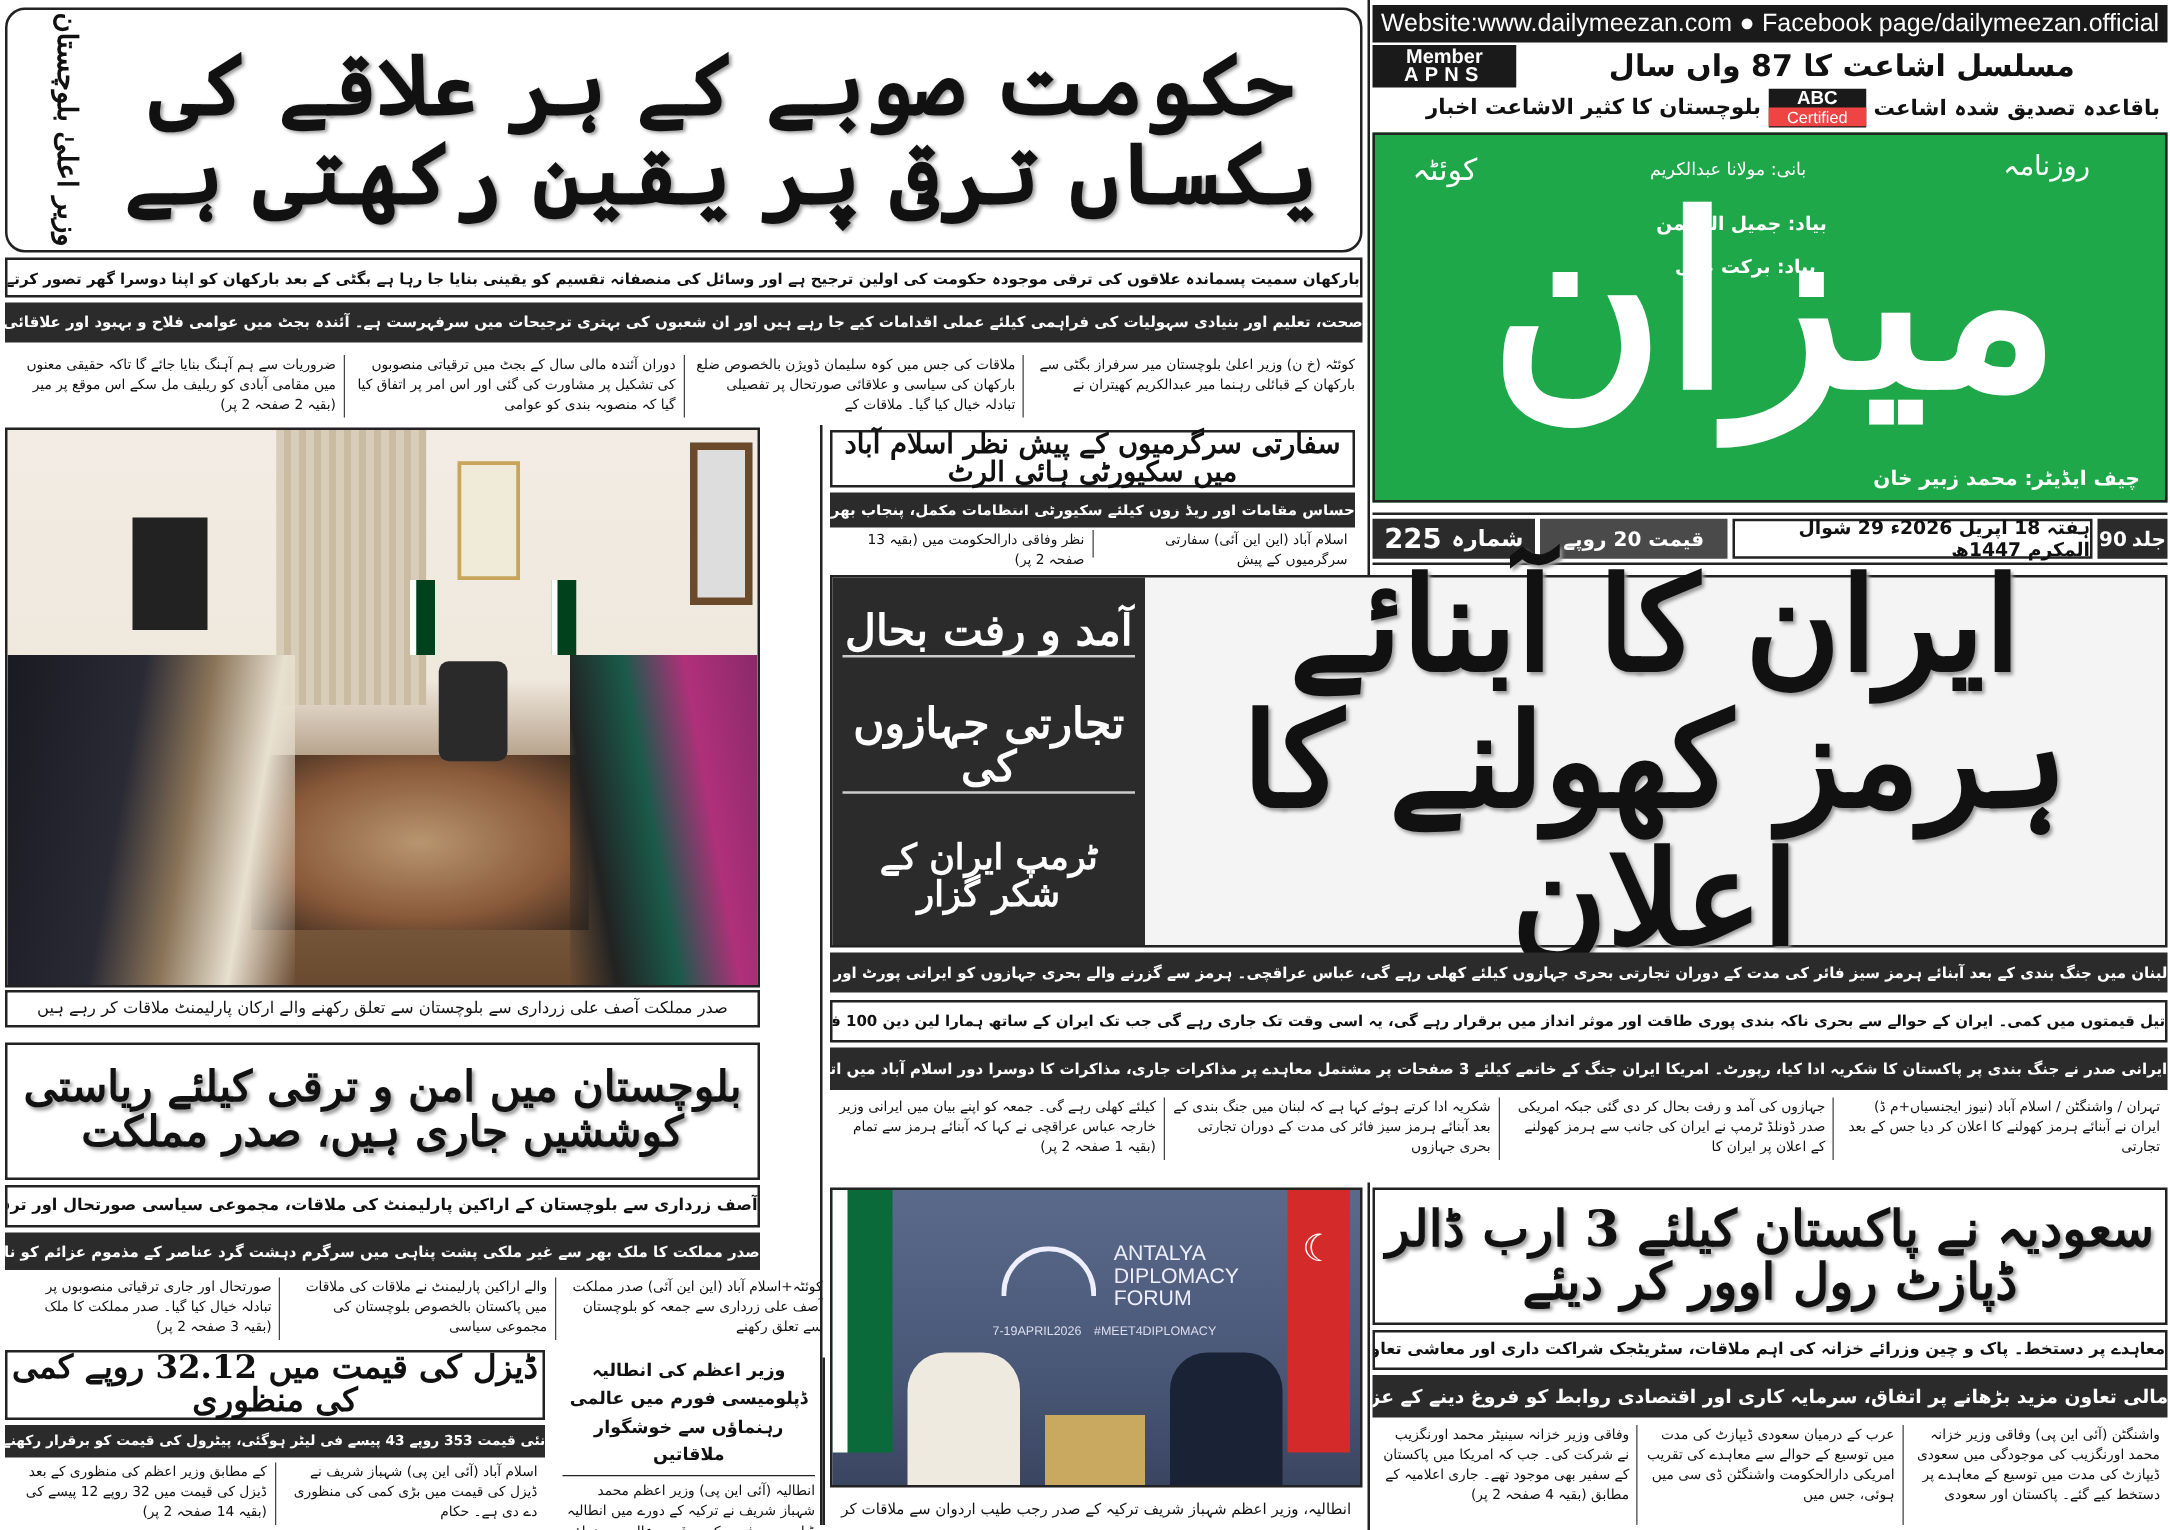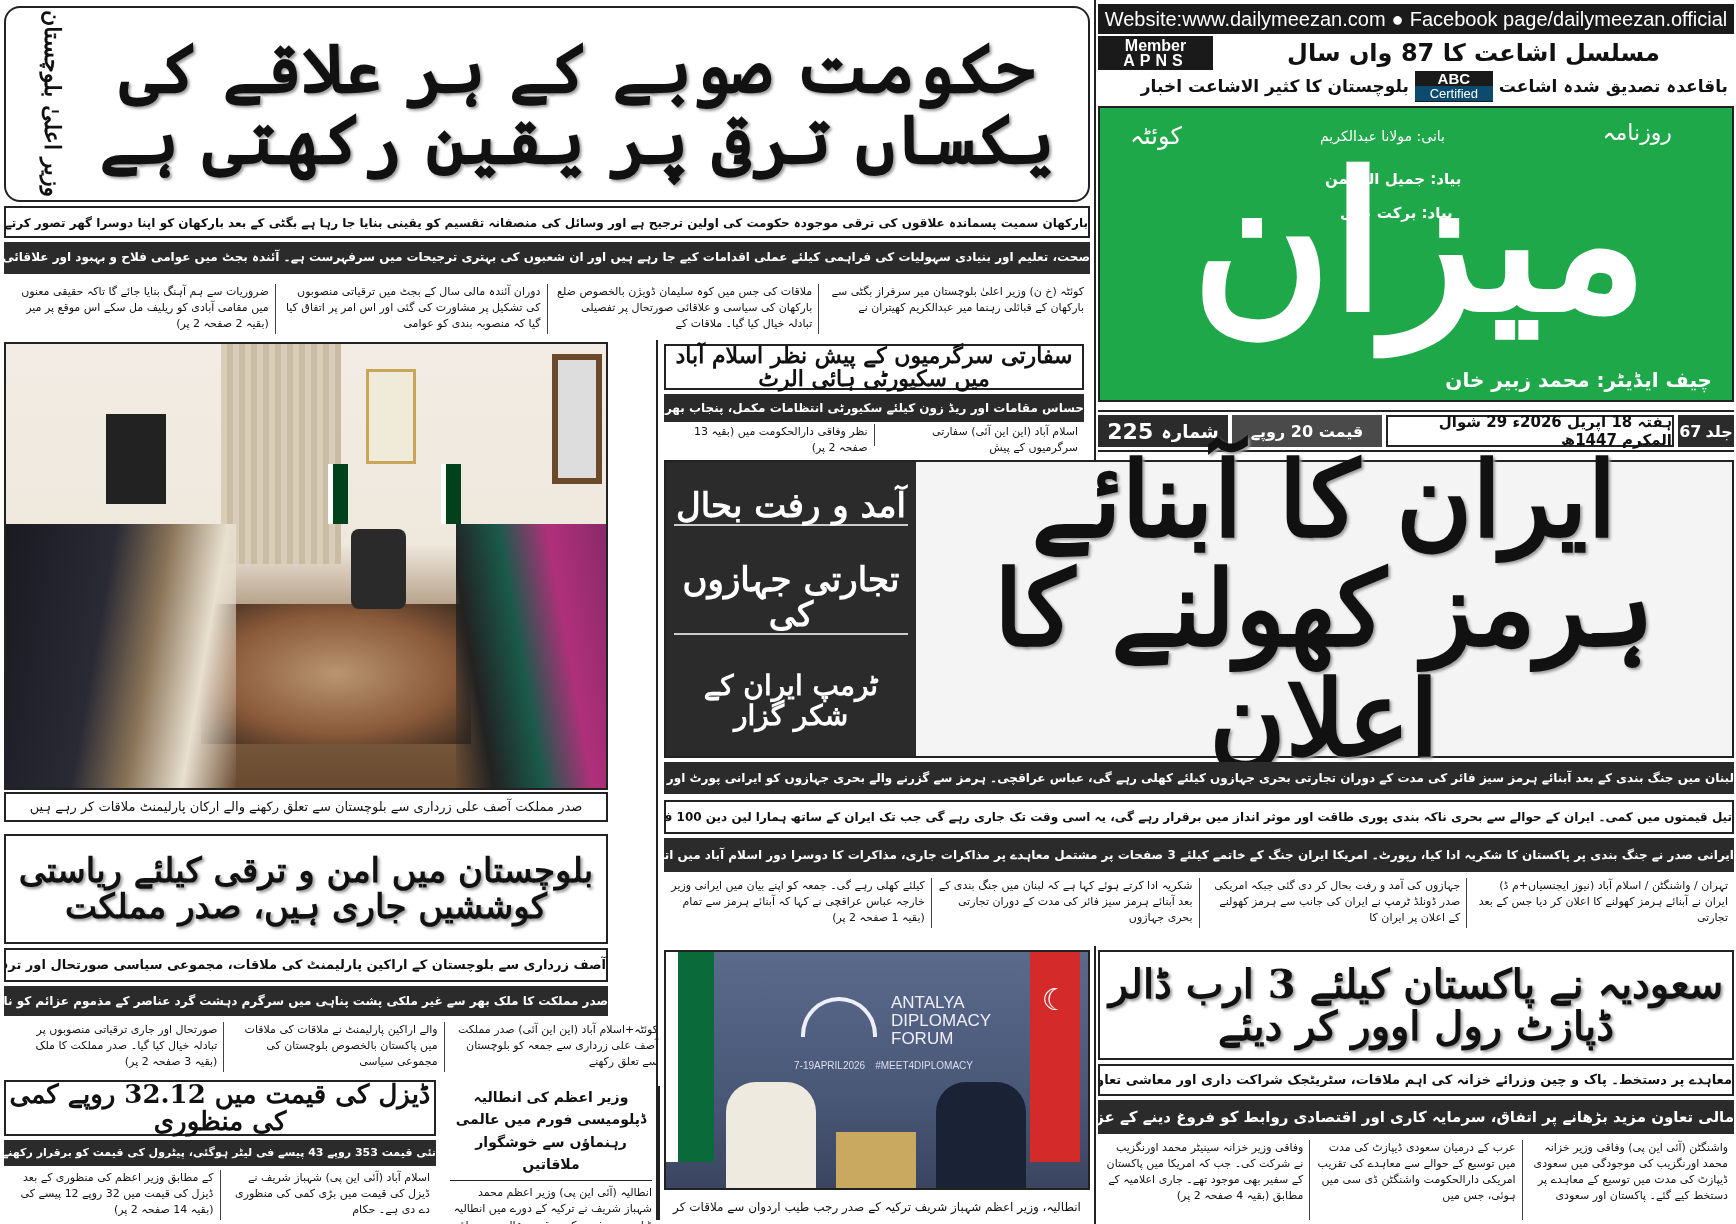--- a/index.html
+++ b/index.html
@@ -29,39 +29,39 @@
     <div style="background:#1a1a1a;color:#fff;width:115px;text-align:center;font-family:'Liberation Sans',sans-serif;font-weight:bold;line-height:15px;font-size:16px;padding-top:2px;">
       <div>Member</div>
       <div style="letter-spacing:5px">APNS</div>
     </div>
     <div class="rtl" style="flex:1;font-size:24px;font-weight:bold;text-align:center;line-height:34px;">مسلسل اشاعت کا 87 واں سال</div>
   </div>
   <div style="display:flex;height:32px;align-items:center;direction:rtl;">
     <span style="font-size:17px;font-weight:bold;padding:0 6px;">باقاعدہ تصدیق شدہ اشاعت</span>
     <div style="background:#1a1a1a;color:#fff;width:78px;height:31px;text-align:center;direction:ltr;font-family:'Liberation Sans',sans-serif;line-height:15px;">
       <div style="font-weight:bold;font-size:15px;">ABC</div>
-      <div style="font-size:13px;background:#0c4a6e;">Certified</div>
+      <div style="font-size:13px;background:#ef4444;">Certified</div>
     </div>
     <span style="font-size:17px;font-weight:bold;padding:0 6px;">بلوچستان کا کثیر الاشاعت اخبار</span>
   </div>
   <div style="position:relative;background:#1fa84a;height:296px;margin-top:4px;border:2px solid #222;color:#fff;overflow:hidden;">
     <div class="rtl" style="position:absolute;left:20px;top:20px;width:600px;text-align:center;font-family:'DejaVu Serif',serif;font-size:190px;font-weight:bold;line-height:230px;">میزان</div>
     <div class="rtl" style="position:absolute;right:60px;top:12px;font-size:22px;">روزنامہ</div>
     <div class="rtl" style="position:absolute;left:30px;top:14px;font-size:24px;">کوئٹہ</div>
     <div class="rtl" style="position:absolute;left:220px;top:20px;font-size:14px;">بانی: مولانا عبدالکریم</div>
     <div class="rtl" style="position:absolute;left:225px;top:62px;font-size:15px;font-weight:bold;">بیاد: جمیل الرحمن</div>
     <div class="rtl" style="position:absolute;left:240px;top:96px;font-size:15px;font-weight:bold;">بیاد: برکت علی</div>
-    <div class="rtl" style="position:absolute;right:20px;bottom:8px;font-size:20px;font-weight:bold;">چیف ایڈیٹر: محمد زبیر خان</div>
+    <div class="rtl" style="position:absolute;right:20px;bottom:8px;font-size:16px;font-weight:bold;">چیف ایڈیٹر: محمد زبیر خان</div>
   </div>
 </div>
 
 <div class="abs rtl" style="left:1098px;top:410px;width:636px;height:42px;display:flex;gap:4px;border-top:2px solid #222;border-bottom:2px solid #222;padding:3px 0;">
   <div class="dark" style="width:56px;display:flex;align-items:center;justify-content:center;gap:4px;font-weight:bold;font-size:16px;">
     <span>جلد</span>
-    <span>67</span>
+    <span>90</span>
   </div>
   <div style="flex:1;border:2px solid #222;display:flex;align-items:center;justify-content:center;font-size:15px;font-weight:bold;">ہفتہ 18 اپریل 2026ء 29 شوال المکرم 1447ھ</div>
   <div class="gray" style="width:150px;display:flex;align-items:center;justify-content:center;font-size:16px;font-weight:bold;">قیمت 20 روپے</div>
   <div class="dark" style="width:130px;display:flex;align-items:center;justify-content:center;gap:8px;font-weight:bold;font-size:18px;">
     <span>شمارہ</span>
     <span style="font-size:22px">225</span>
   </div>
 </div>
 
 <div class="abs box" style="left:4px;top:6px;width:1086px;height:196px;display:flex;direction:rtl;border-radius:16px;">

